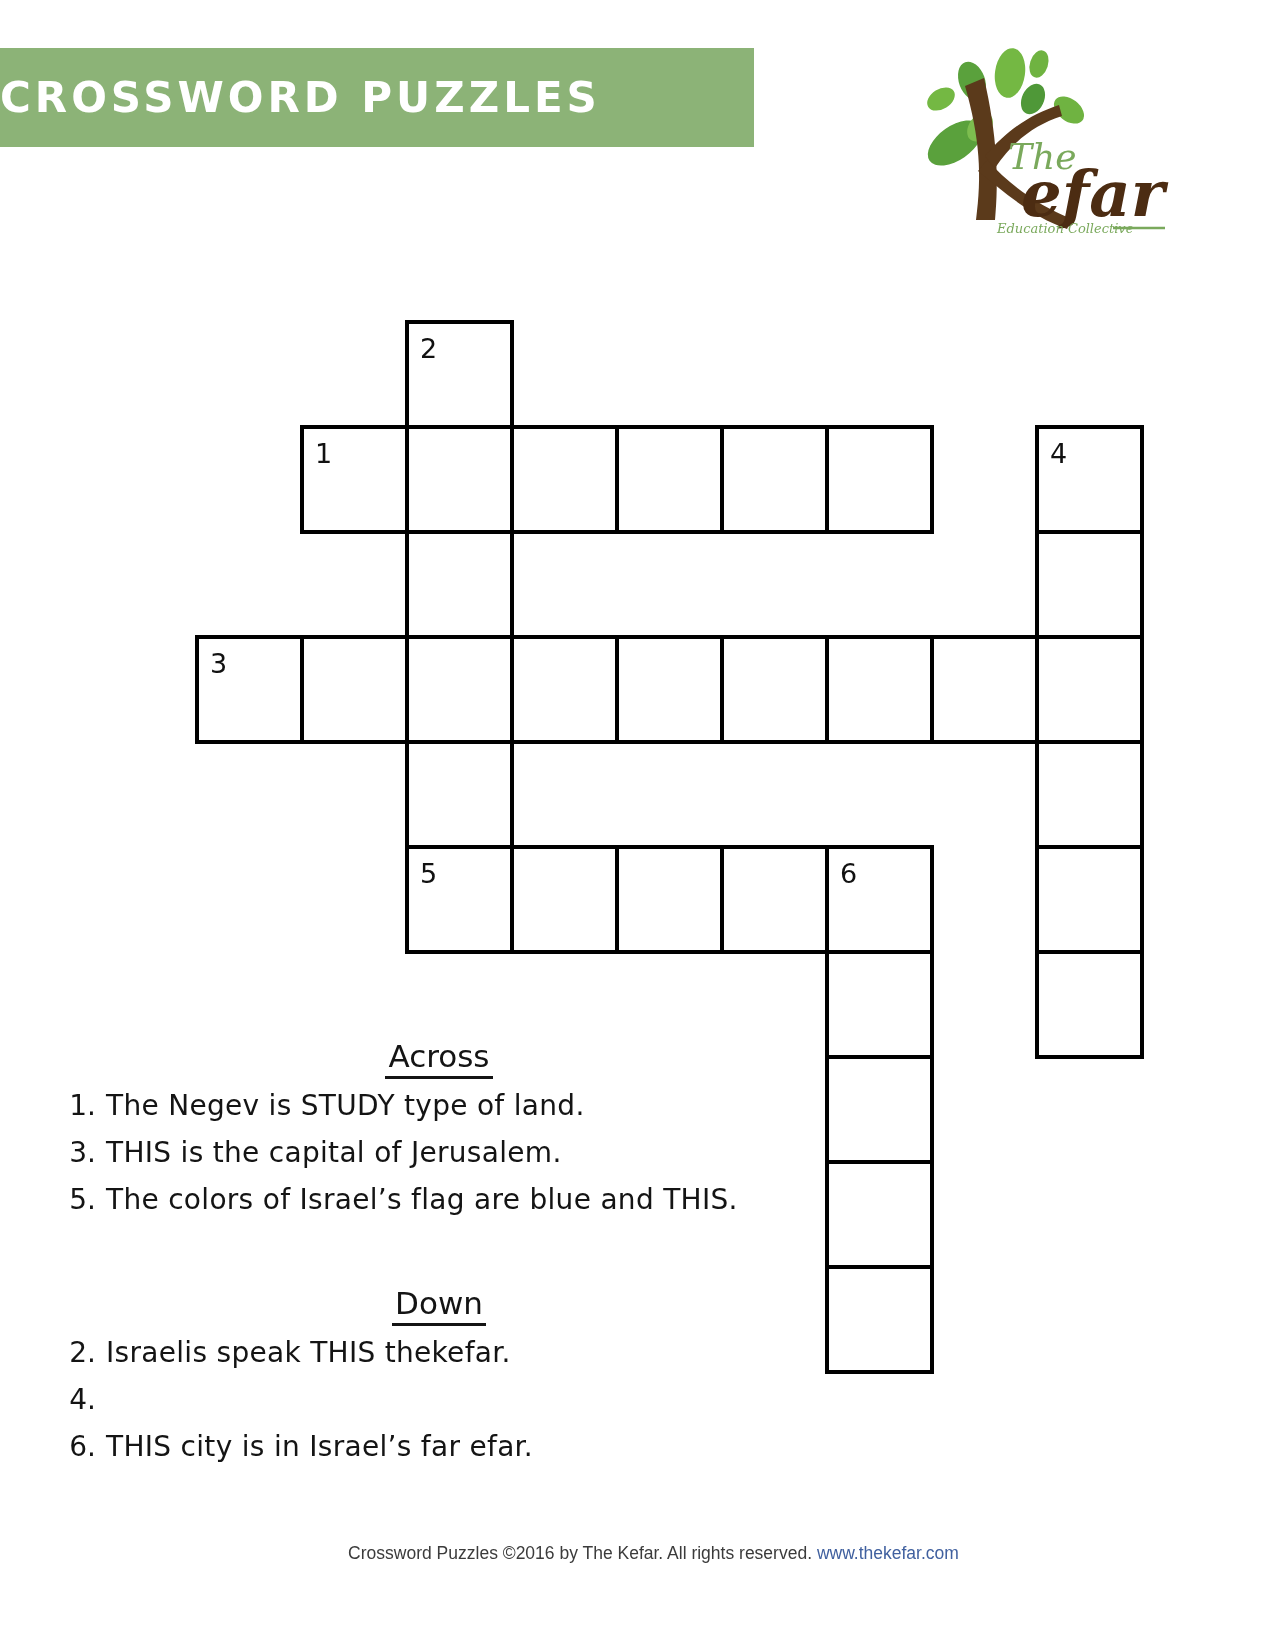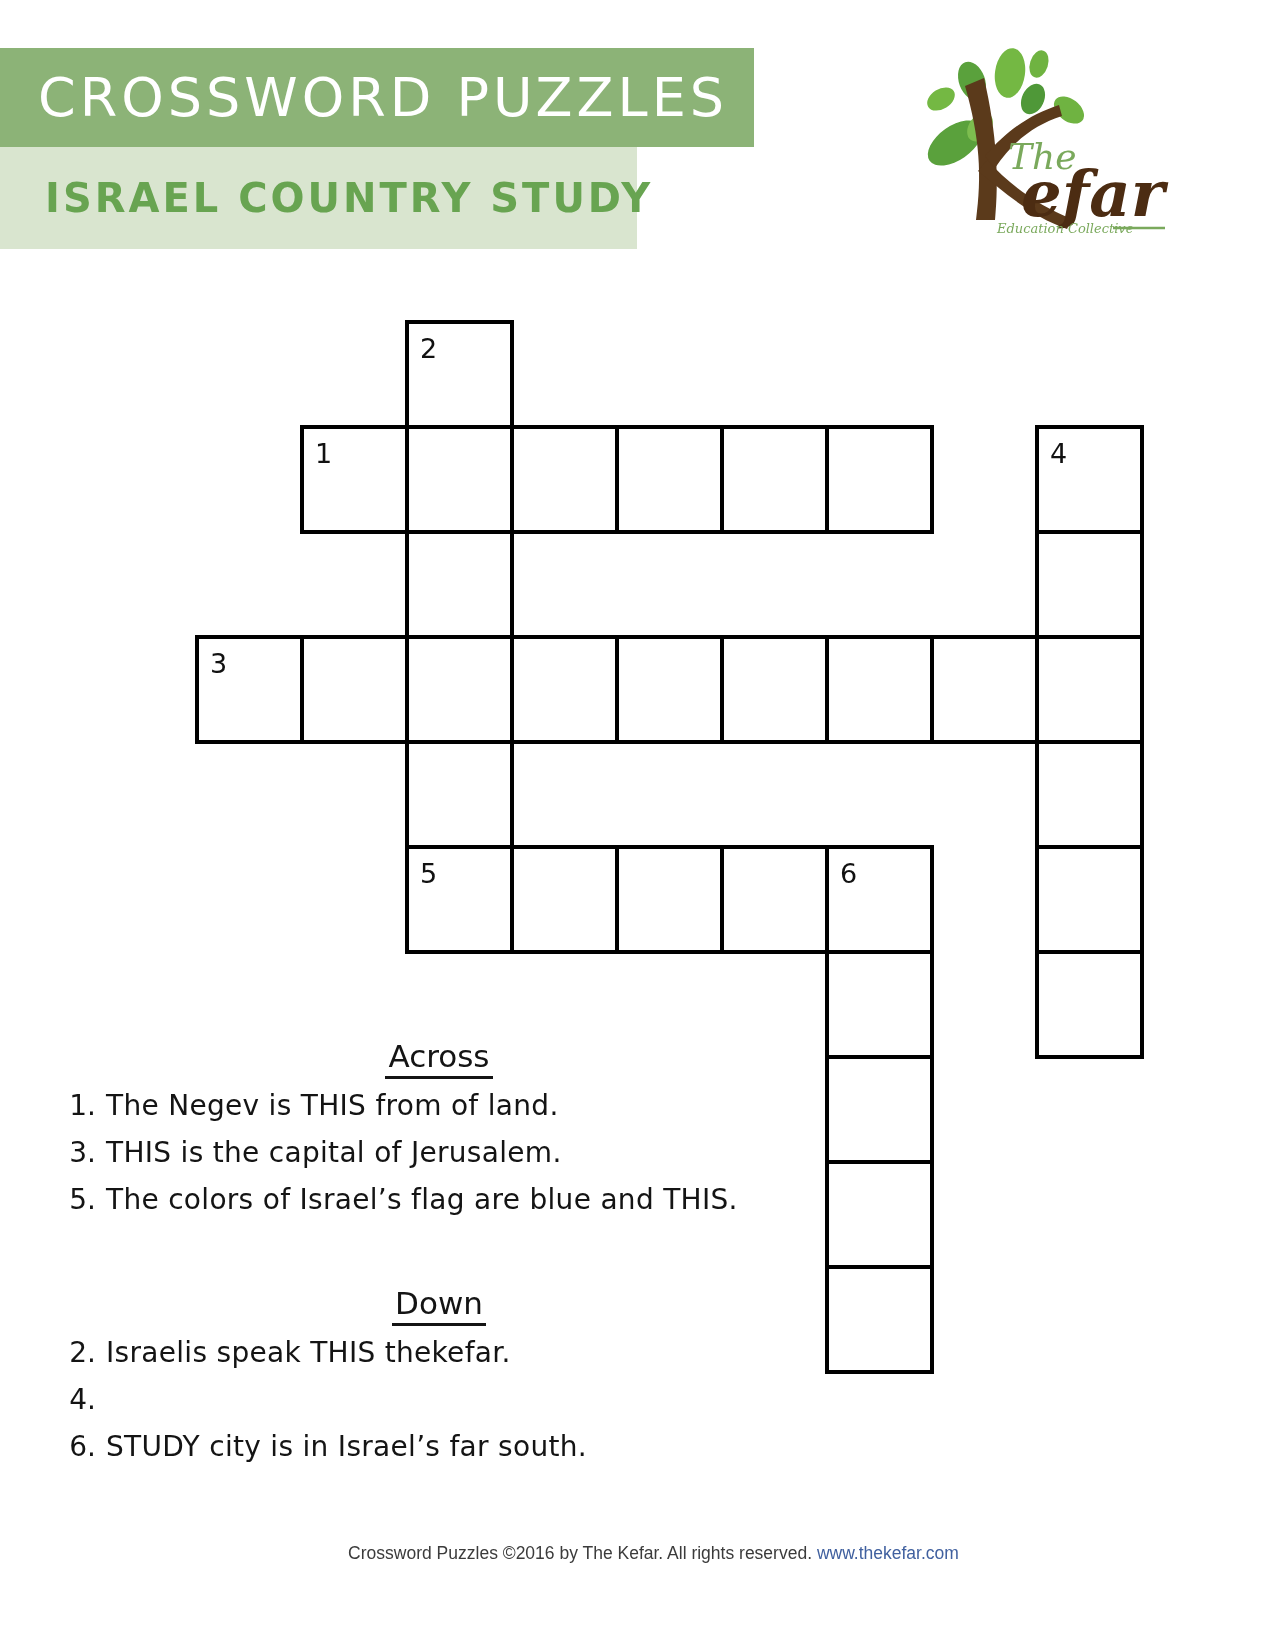--- a/index.html
+++ b/index.html
@@ -3,23 +3,23 @@
 <meta charset="utf-8">
 <style>
   html,body{margin:0;padding:0;background:#e8e8e8;}
   .page{
     position:relative;width:1275px;height:1651px;background:#ffffff;
     font-family:"DejaVu Sans",sans-serif;overflow:hidden;margin:0 auto;
   }
   
   .banner-title{
     position:absolute;left:0;top:48px;width:754px;height:99px;
-    background:#8cb377;color:#ffffff;font-weight:normal;
-    font-size:54px;letter-spacing:4px;line-height:99px;
-    padding-left:38px;box-sizing:border-box;white-space:nowrap;
+    background:#8cb377;color:#ffffff;font-weight:bold;
+    font-size:42px;letter-spacing:4px;line-height:99px;
+    box-sizing:border-box;white-space:nowrap;
   }
   .banner-sub{
     position:absolute;left:0;top:147px;width:637px;height:102px;
     background:#d9e5cf;color:#68a451;font-weight:bold;
     font-size:40px;letter-spacing:3px;line-height:102px;
     padding-left:45px;box-sizing:border-box;white-space:nowrap;
   }
   
   .logo{position:absolute;left:875px;top:28px;width:300px;height:212px;}
   
@@ -48,23 +48,20 @@
   }
   .footer .link{color:#40609f;}
 </style>
 </head>
 <body>
 
 <div class="page">
 
   <div class="banner-title">
     <span>CROSSWORD PUZZLES</span>
-  </div>
-  <div class="banner-sub">
-    <span>ISRAEL COUNTRY STUDY</span>
   </div>
 
   <svg class="logo" viewBox="0 0 300 212">
     <g>
       <ellipse cx="135" cy="45" rx="15" ry="25" fill="#74b843" transform="rotate(8 135 45)"></ellipse>
       <ellipse cx="97" cy="53" rx="13" ry="20" fill="#5aa13c" transform="rotate(-20 97 53)"></ellipse>
       <ellipse cx="164" cy="36" rx="9" ry="14" fill="#6fb341" transform="rotate(18 164 36)"></ellipse>
       <ellipse cx="158" cy="71" rx="11" ry="16" fill="#4f9838" transform="rotate(25 158 71)"></ellipse>
       <ellipse cx="194" cy="82" rx="17" ry="11" fill="#6fb341" transform="rotate(38 194 82)"></ellipse>
       <ellipse cx="80" cy="115" rx="31" ry="17" fill="#5aa13c" transform="rotate(-35 80 115)"></ellipse>
@@ -129,21 +126,21 @@
       <div class="cell" style="left: 825px; top: 1265px; width: 109px; height: 109px; border-color: rgb(0, 0, 0);"></div>
     </div>
 
   <div class="clue-block" style="top:1036px">
     <div class="clue-heading">
       <span class="hl">Across</span>
     </div>
     <div class="clue-list">
       <div class="clue-row">
         <span class="num">1.</span>
-        <span class="txt">The Negev is THIS from of land.</span>
+        <span class="txt">The Negev is STUDY type of land.</span>
       </div>
       <div class="clue-row">
         <span class="num">3.</span>
         <span class="txt">THIS is the capital of Jerusalem.</span>
       </div>
       <div class="clue-row">
         <span class="num">5.</span>
         <span class="txt">The colors of Israel’s flag are blue and THIS.</span>
       </div>
     </div>
@@ -156,21 +153,21 @@
     <div class="clue-list">
       <div class="clue-row">
         <span class="num">2.</span>
         <span class="txt">Israelis speak THIS thekefar.</span>
       </div>
       <div class="clue-row">
         <span class="num">4.</span>
       </div>
       <div class="clue-row">
         <span class="num">6.</span>
-        <span class="txt">STUDY city is in Israel’s far south.</span>
+        <span class="txt">THIS city is in Israel’s far efar.</span>
       </div>
     </div>
   </div>
 
   <div class="footer">
     <span>Crossword Puzzles ©2016 by The Kefar. All rights reserved.</span>
     <span> </span>
     <span class="link">www.thekefar.com</span>
   </div>
 

